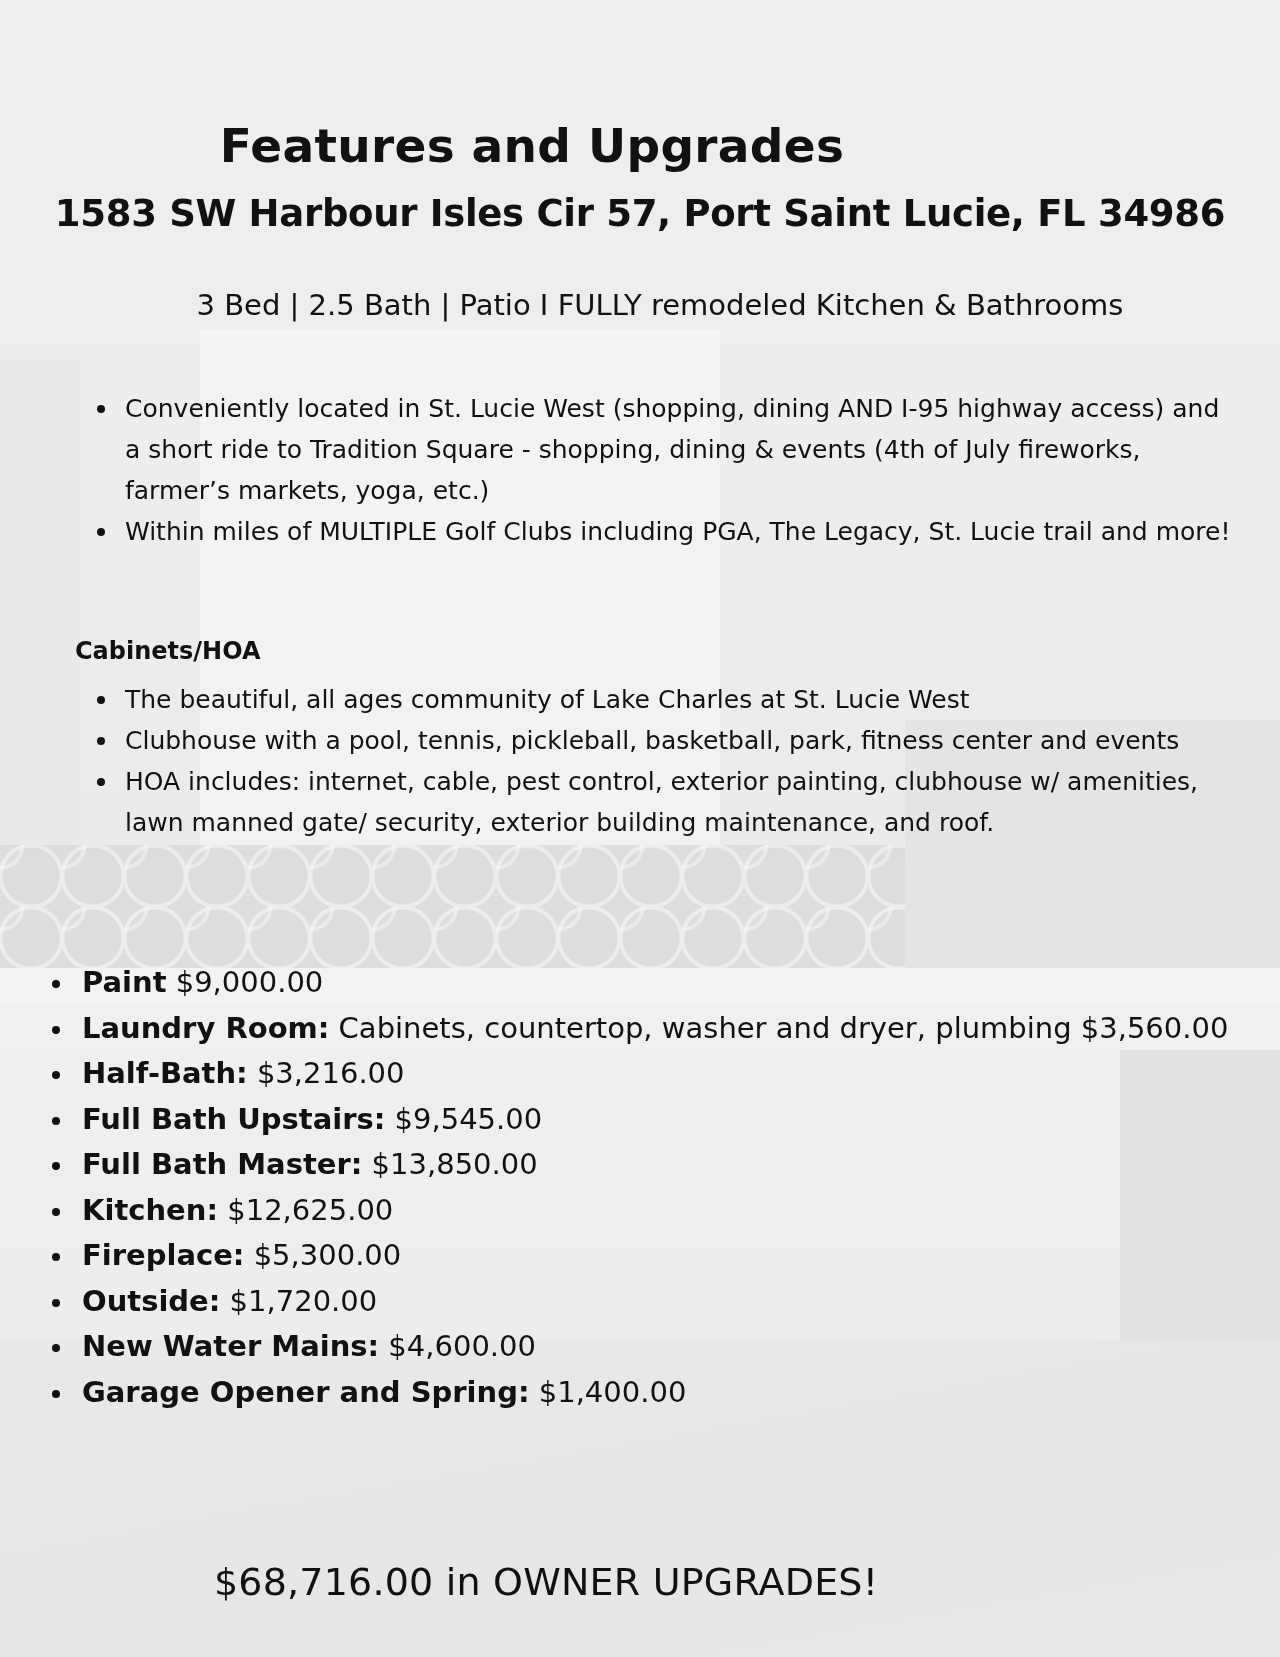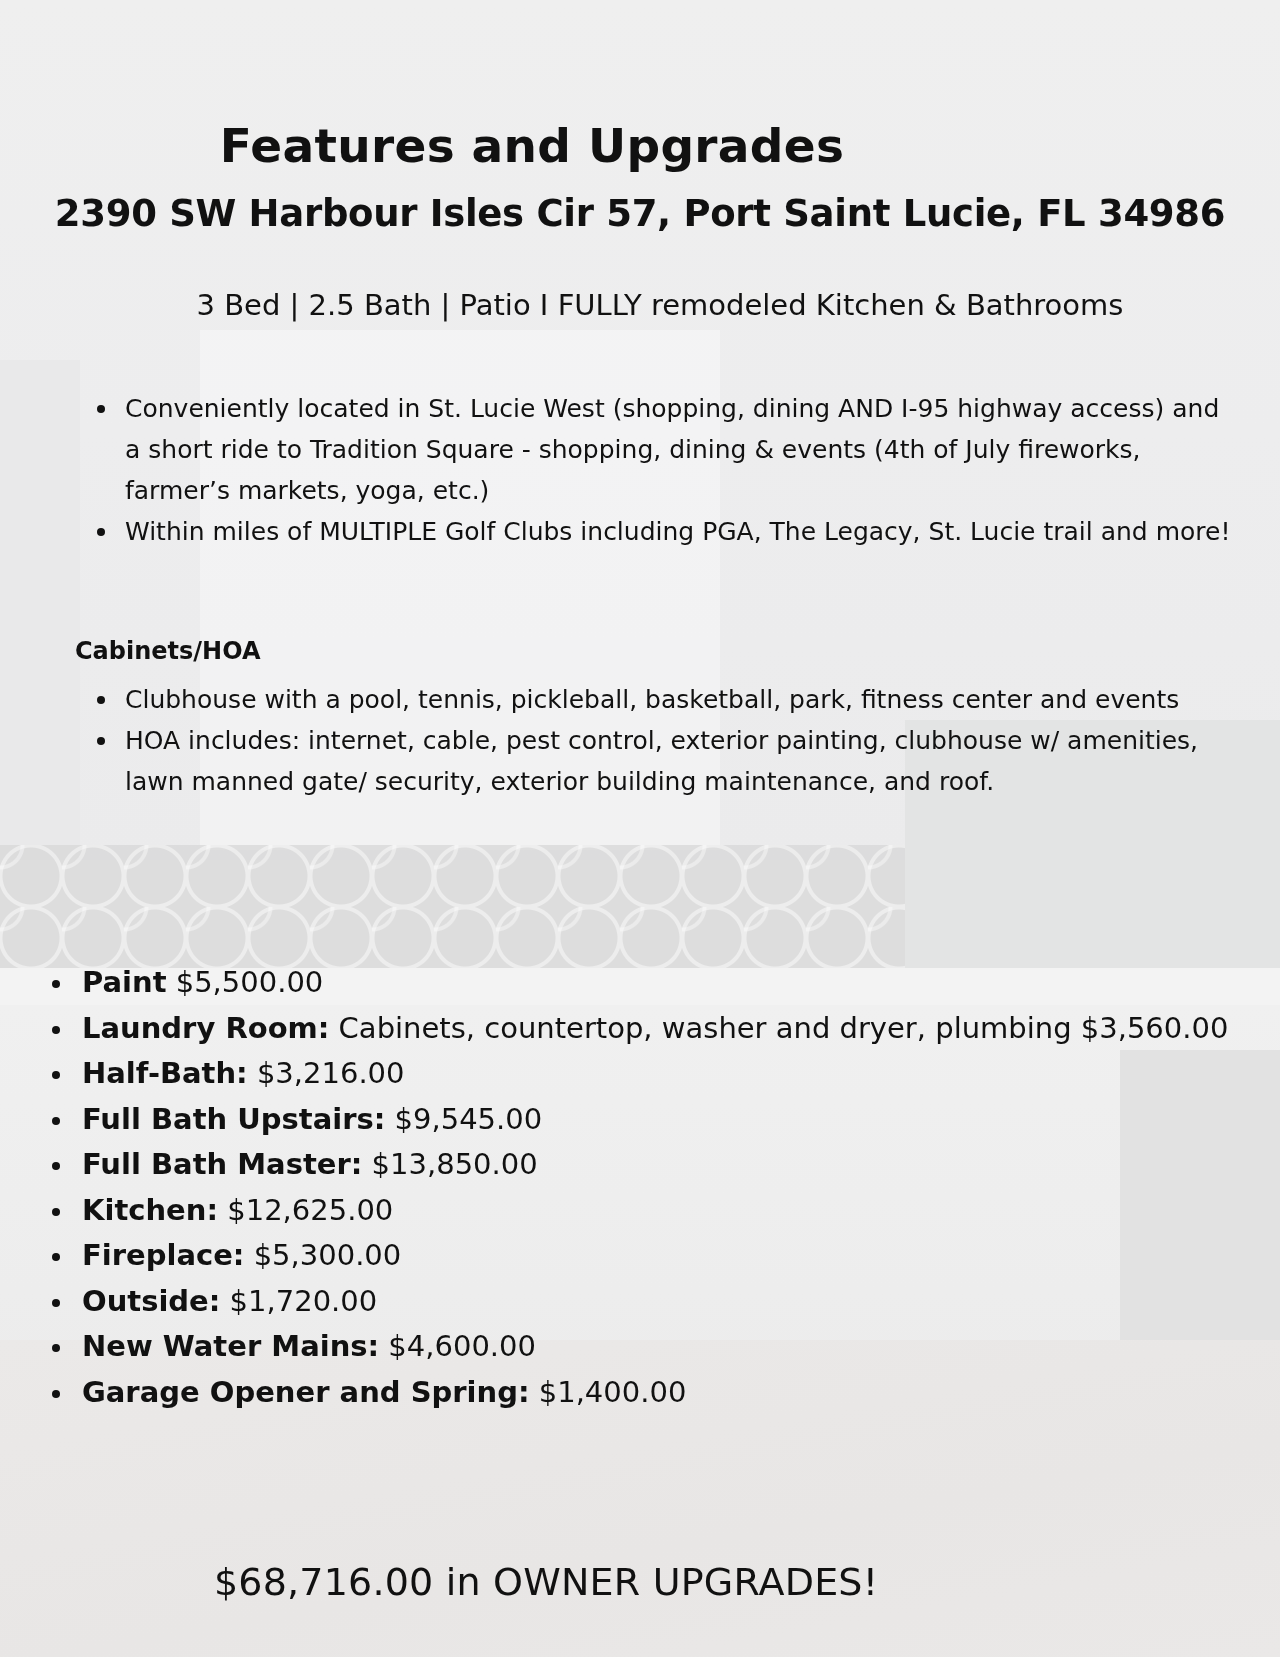--- a/index.html
+++ b/index.html
@@ -80,40 +80,41 @@
   <div class="tile"></div>
   <div class="window"></div>
   <div class="counter"></div>
   <div class="cabinets"></div>
   <div class="dishwasher"></div>
   <div class="floor"></div>
 </div>
 
 <div class="content">
   <h1 class="title">Features and Upgrades</h1>
-  <h2 class="address">2390 SW Harbour Isles Cir 57, Port Saint Lucie, FL 34986</h2>
+  <h2 class="address">1583 SW Harbour Isles Cir 57, Port Saint Lucie, FL 34986</h2>
   <p class="subtitle">3 Bed | 2.5 Bath | Patio I FULLY remodeled Kitchen &amp; Bathrooms</p>
 
   <div class="section sec-prime">
     <ul>
       <li>Conveniently located in St. Lucie West (shopping, dining AND I-95 highway access) and a short ride to Tradition Square - shopping, dining &amp; events (4th of July fireworks, farmer’s markets, yoga, etc.)</li>
       <li>Within miles of MULTIPLE Golf Clubs including PGA, The Legacy, St. Lucie trail and more!</li>
     </ul>
   </div>
 
   <div class="section sec-community">
     <h3>Cabinets/HOA</h3>
     <ul>
+      <li>The beautiful, all ages community of Lake Charles at St. Lucie West</li>
       <li>Clubhouse with a pool, tennis, pickleball, basketball, park, fitness center and events</li>
       <li>HOA includes: internet, cable, pest control, exterior painting, clubhouse w/ amenities, lawn manned gate/ security, exterior building maintenance, and roof.</li>
     </ul>
   </div>
 
   <ul class="upgrades">
-    <li><span class="lbl">Paint</span><span> $5,500.00</span></li>
+    <li><span class="lbl">Paint</span><span> $9,000.00</span></li>
     <li><span class="lbl">Laundry Room:</span><span> Cabinets, countertop, washer and dryer, plumbing $3,560.00</span></li>
     <li><span class="lbl">Half-Bath:</span><span> $3,216.00</span></li>
     <li><span class="lbl">Full Bath Upstairs:</span><span> $9,545.00</span></li>
     <li><span class="lbl">Full Bath Master:</span><span> $13,850.00</span></li>
     <li><span class="lbl">Kitchen:</span><span> $12,625.00</span></li>
     <li><span class="lbl">Fireplace:</span><span> $5,300.00</span></li>
     <li><span class="lbl">Outside:</span><span> $1,720.00</span></li>
     <li><span class="lbl">New Water Mains:</span><span> $4,600.00</span></li>
     <li><span class="lbl">Garage Opener and Spring:</span><span> $1,400.00</span></li>
   </ul>

